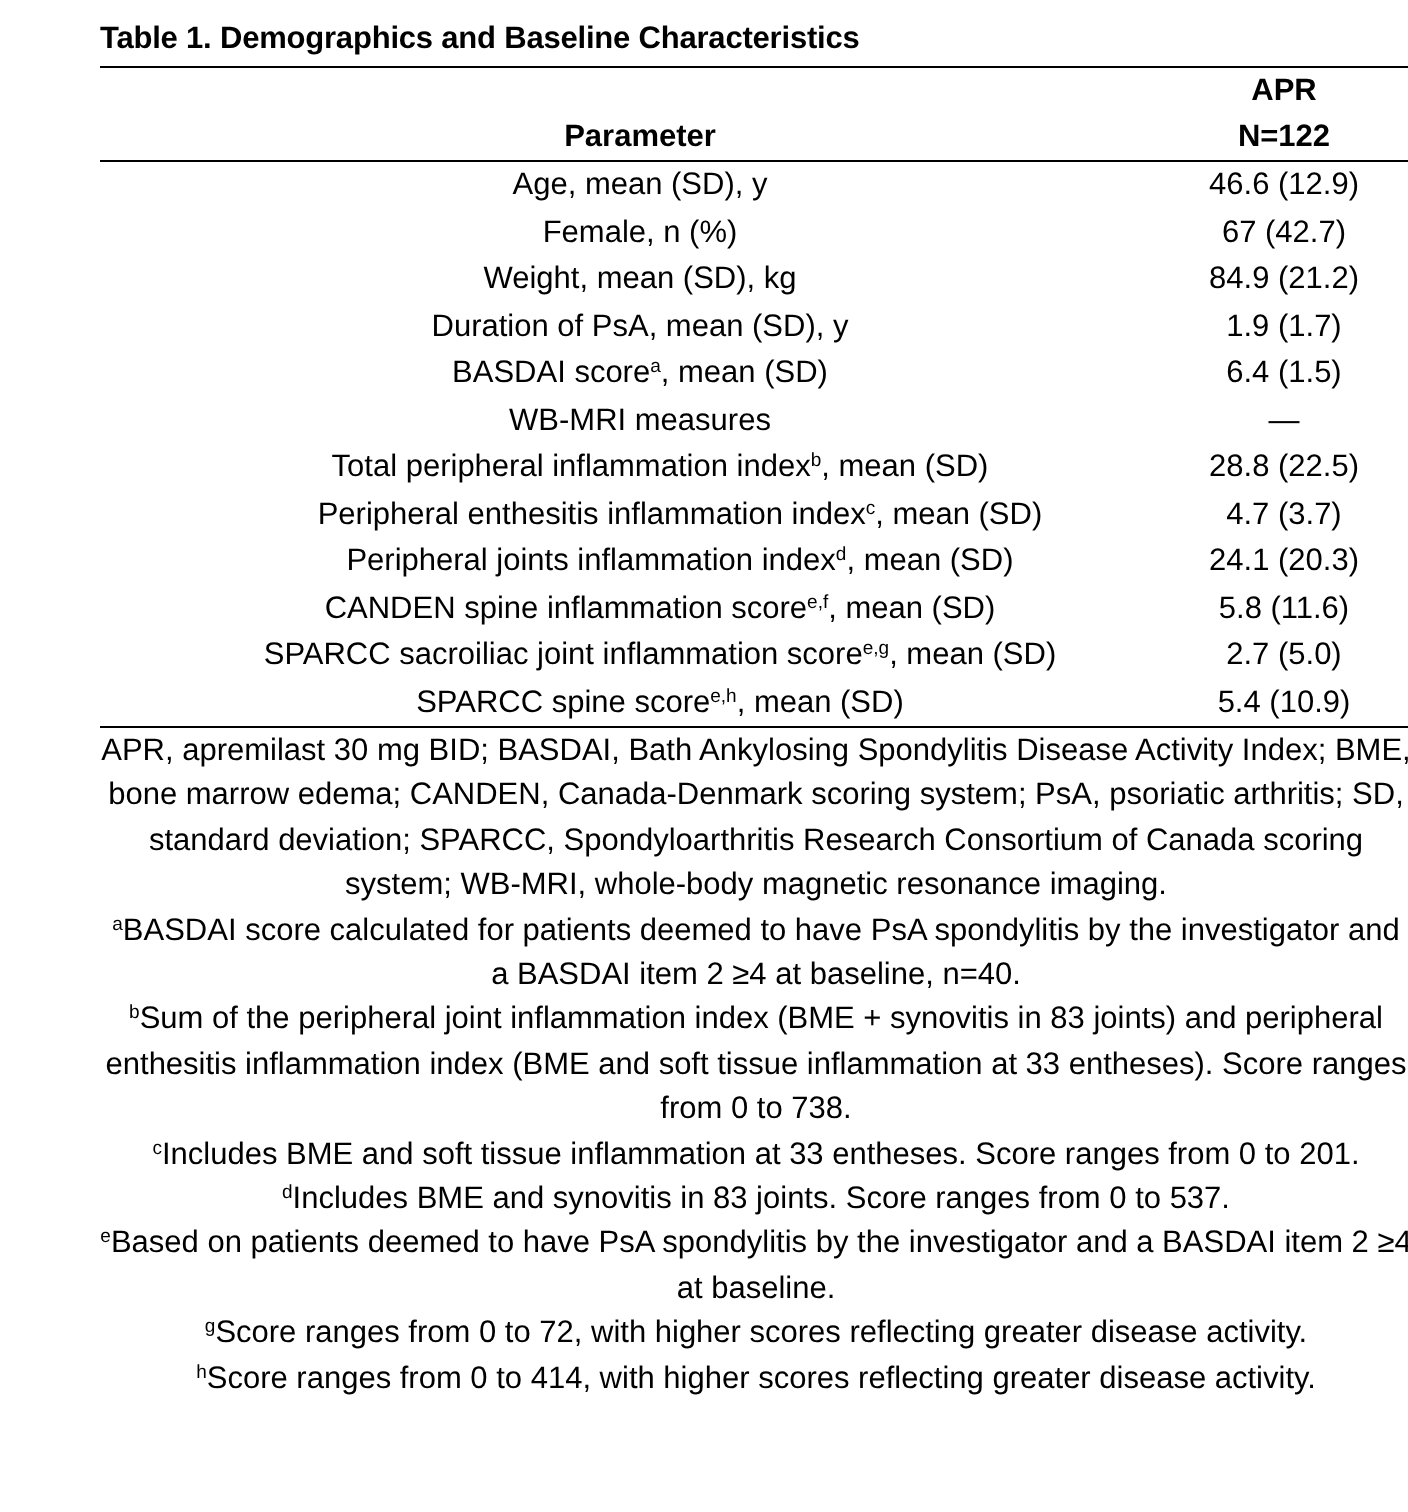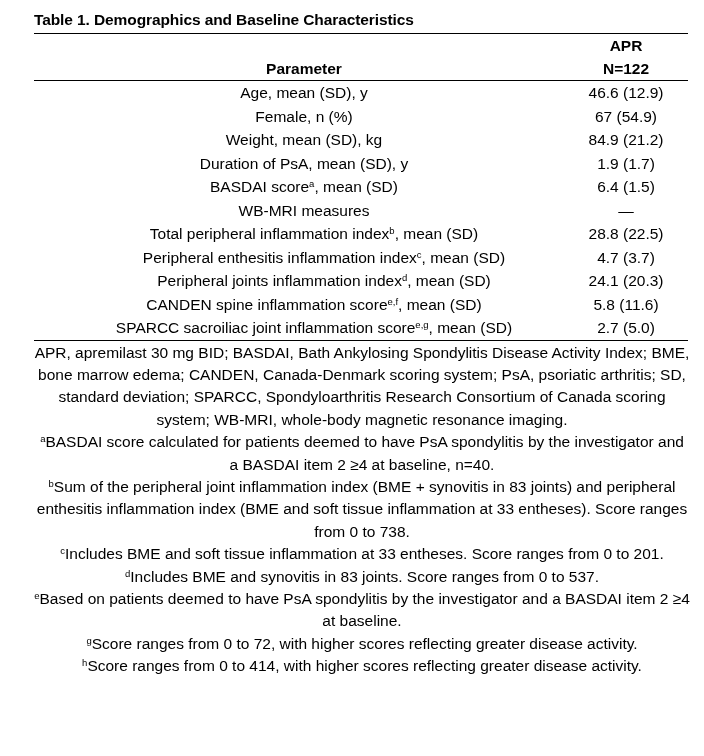--- a/index.html
+++ b/index.html
@@ -10,21 +10,21 @@
     body {
       width: 704px;
       height: 756px;
       position: relative;
       font-family: "Liberation Sans", sans-serif;
       color: #000000;
       overflow: hidden;
     }
     .wrap {
       position: absolute;
-      left: 34px;
+      left: 50px;
       top: 0;
       width: 654px;
     }
     .title {
       font-weight: bold;
       font-size: 15.5px;
       line-height: 18px;
       padding-top: 11px;
       height: 22px;
       letter-spacing: -0.1px;
@@ -104,21 +104,21 @@
         <th class="val-h">N=122</th>
       </tr>
     </thead>
     <tbody>
       <tr>
         <td class="label l0"><span>Age, mean (SD), y</span><sup></sup><span></span></td>
         <td class="value">46.6 (12.9)</td>
       </tr>
       <tr>
         <td class="label l0"><span>Female, n (%)</span><sup></sup><span></span></td>
-        <td class="value">67 (54.9)</td>
+        <td class="value">67 (42.7)</td>
       </tr>
       <tr>
         <td class="label l0"><span>Weight, mean (SD), kg</span><sup></sup><span></span></td>
         <td class="value">84.9 (21.2)</td>
       </tr>
       <tr>
         <td class="label l0"><span>Duration of PsA, mean (SD), y</span><sup></sup><span></span></td>
         <td class="value">1.9 (1.7)</td>
       </tr>
       <tr>
@@ -142,20 +142,24 @@
         <td class="value">24.1 (20.3)</td>
       </tr>
       <tr>
         <td class="label l1"><span>CANDEN spine inflammation score</span><sup>e,f</sup><span>, mean (SD)</span></td>
         <td class="value">5.8 (11.6)</td>
       </tr>
       <tr>
         <td class="label l1"><span>SPARCC sacroiliac joint inflammation score</span><sup>e,g</sup><span>, mean (SD)</span></td>
         <td class="value">2.7 (5.0)</td>
       </tr>
+      <tr>
+        <td class="label l1"><span>SPARCC spine score</span><sup>e,h</sup><span>, mean (SD)</span></td>
+        <td class="value">5.4 (10.9)</td>
+      </tr>
     </tbody>
   </table>
 
   <div class="notes">
     <p>APR, apremilast 30 mg BID; BASDAI, Bath Ankylosing Spondylitis Disease Activity Index; BME, bone marrow edema; CANDEN, Canada-Denmark scoring system; PsA, psoriatic arthritis; SD, standard deviation; SPARCC, Spondyloarthritis Research Consortium of Canada scoring system; WB-MRI, whole-body magnetic resonance imaging.</p>
     <p><sup>a</sup><span>BASDAI score calculated for patients deemed to have PsA spondylitis by the investigator and a BASDAI item 2 ≥4 at baseline, n=40.</span></p>
     <p><sup>b</sup><span>Sum of the peripheral joint inflammation index (BME + synovitis in 83 joints) and peripheral enthesitis inflammation index (BME and soft tissue inflammation at 33 entheses). Score ranges from 0 to 738.</span></p>
     <p><sup>c</sup><span>Includes BME and soft tissue inflammation at 33 entheses. Score ranges from 0 to 201.</span></p>
     <p><sup>d</sup><span>Includes BME and synovitis in 83 joints. Score ranges from 0 to 537.</span></p>
     <p><sup>e</sup><span>Based on patients deemed to have PsA spondylitis by the investigator and a BASDAI item 2 ≥4 at baseline.</span></p>

